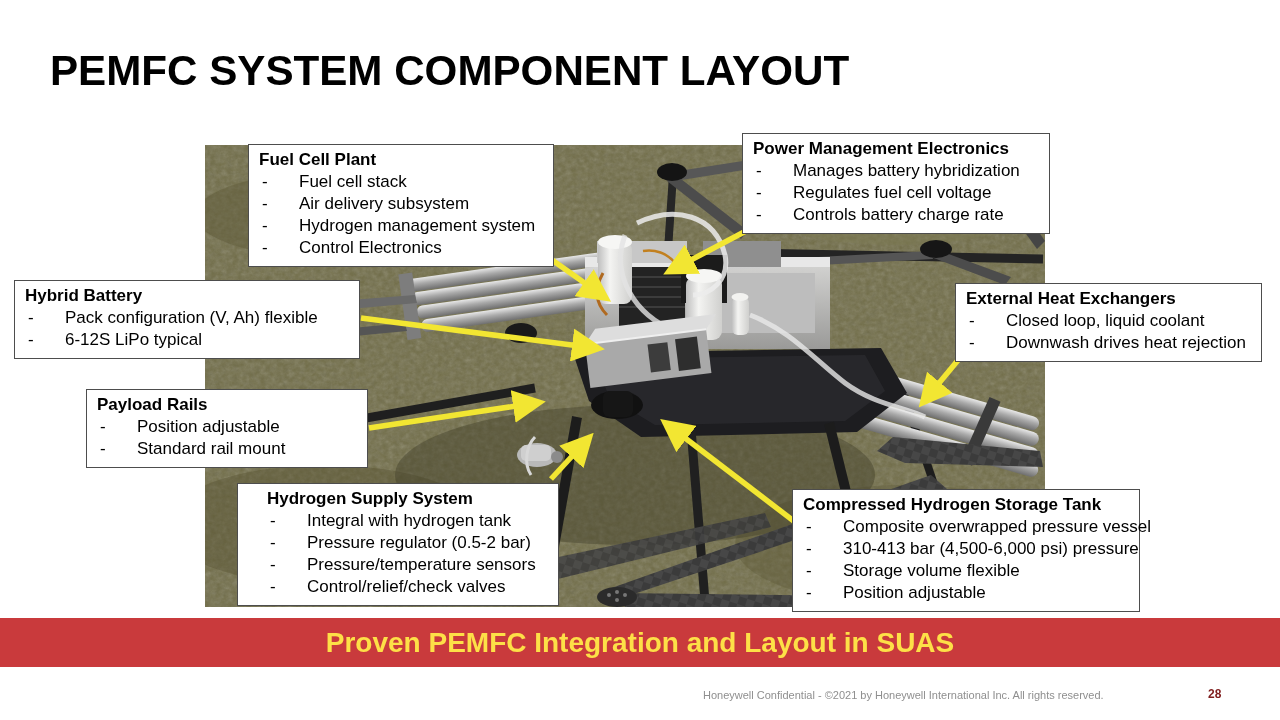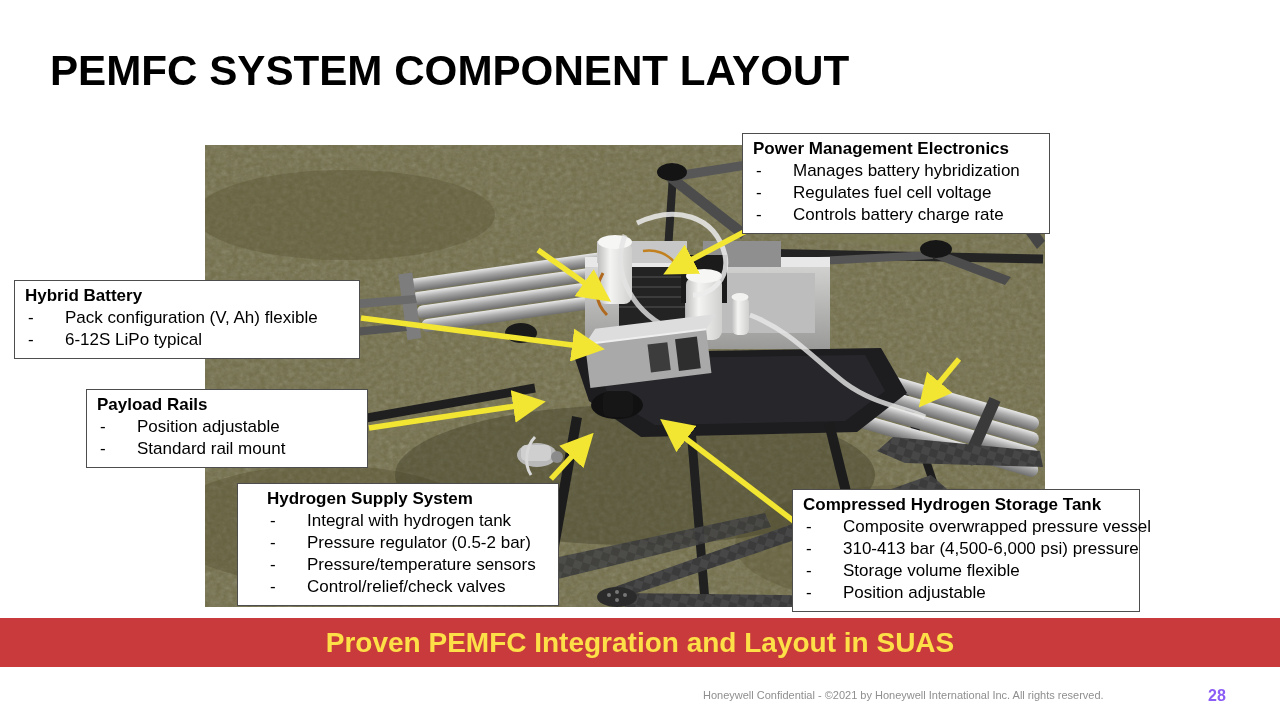--- a/index.html
+++ b/index.html
@@ -39,21 +39,21 @@
 
   
   .banner{
     position:absolute;left:0;top:618px;width:1280px;height:49px;z-index:4;
     background:#C93A3C;color:#fde047;text-align:center;
     font-size:28px;font-weight:bold;line-height:49px;
   }
 
   
   .footer-text{position:absolute;left:683px;top:689px;font-size:11px;color:#8f8f8f;z-index:4;margin-left:20px;}
-  .page-number{position:absolute;left:1208px;top:687px;font-size:16px;font-weight:bold;color:#8b5cf6;z-index:4;}
+  .page-number{position:absolute;left:1208px;top:687px;font-size:12px;font-weight:bold;color:#7f1d1d;z-index:4;}
 </style>
 </head>
 <body>
 
 <div id="slide">
 
   <div class="slide-title">PEMFC SYSTEM COMPONENT LAYOUT</div>
 
   <div class="photo-wrap" title="Hexacopter UAS with PEMFC fuel cell system resting on grass, annotated with yellow arrows">
     <svg width="840" height="462" viewBox="0 0 840 462" xmlns="http://www.w3.org/2000/svg">
@@ -221,34 +221,46 @@
       <line x1="538" y1="250" x2="603" y2="296"></line>
       <line x1="746" y1="231" x2="672" y2="270"></line>
       <line x1="361" y1="318" x2="595" y2="348"></line>
       <line x1="959" y1="359" x2="925" y2="400"></line>
       <line x1="369" y1="428" x2="536" y2="403"></line>
       <line x1="551" y1="479" x2="587" y2="440"></line>
       <line x1="833" y1="551" x2="668" y2="425"></line>
     </g>
   </svg>
 
+  <div class="callout" id="co-fuel-cell">
+    <div class="co-title">Fuel Cell Plant</div>
+    <div class="co-item">Fuel cell stack</div>
+    <div class="co-item">Air delivery subsystem</div>
+    <div class="co-item">Hydrogen management system</div>
+    <div class="co-item">Control Electronics</div>
+  </div>
 
   <div class="callout" id="co-power-mgmt">
     <div class="co-title">Power Management Electronics</div>
     <div class="co-item">Manages battery hybridization</div>
     <div class="co-item">Regulates fuel cell voltage</div>
     <div class="co-item">Controls battery charge rate</div>
   </div>
 
   <div class="callout" id="co-hybrid-batt">
     <div class="co-title">Hybrid Battery</div>
     <div class="co-item">Pack configuration (V, Ah) flexible</div>
     <div class="co-item">6-12S LiPo typical</div>
   </div>
 
+  <div class="callout" id="co-heat-exch">
+    <div class="co-title">External Heat Exchangers</div>
+    <div class="co-item">Closed loop, liquid coolant</div>
+    <div class="co-item">Downwash drives heat rejection</div>
+  </div>
 
   <div class="callout" id="co-payload-rails">
     <div class="co-title">Payload Rails</div>
     <div class="co-item">Position adjustable</div>
     <div class="co-item">Standard rail mount</div>
   </div>
 
   <div class="callout" id="co-h2-supply">
     <div class="co-title">Hydrogen Supply System</div>
     <div class="co-item">Integral with hydrogen tank</div>

